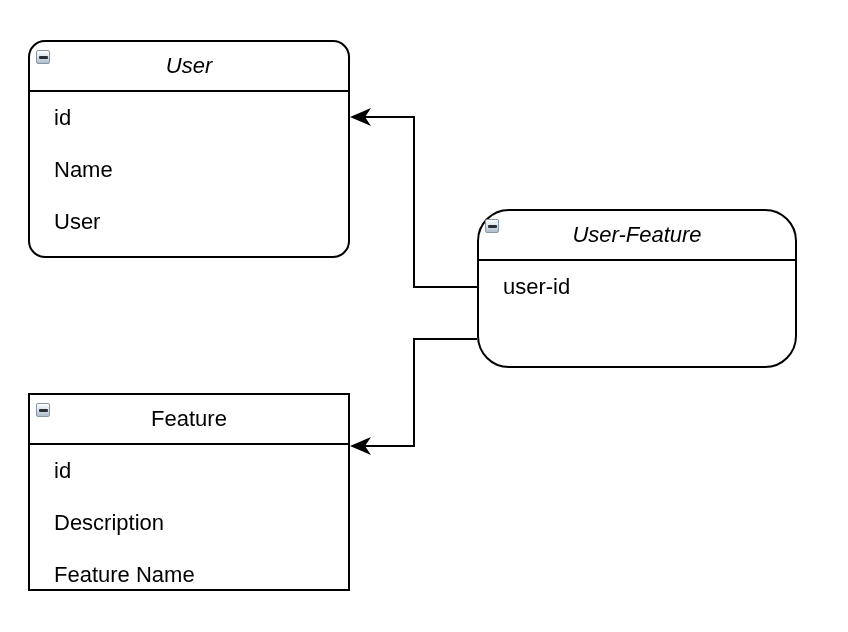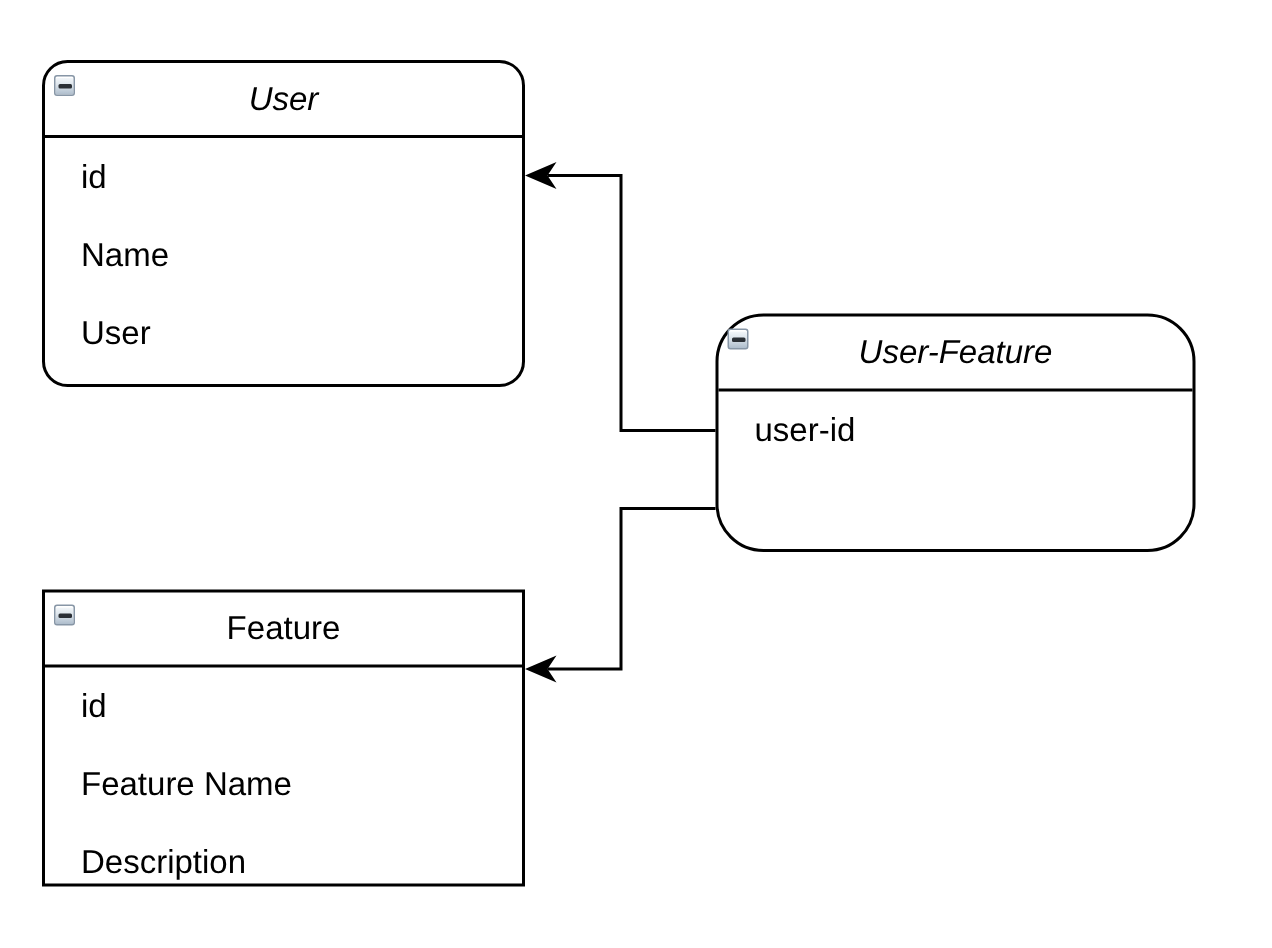--- a/index.html
+++ b/index.html
@@ -110,18 +110,18 @@
 
   <div class="entity" id="entity-feature">
     <div class="entity-header">
       <span class="collapse-icon">
           <span class="minus-bar"></span>
         </span>
       <span class="entity-title">Feature</span>
     </div>
     <div class="entity-fields">
       <div class="field">id</div>
+      <div class="field">Description</div>
       <div class="field">Feature Name</div>
-      <div class="field">Description</div>
     </div>
   </div>
 
 </div>
 
 </body></html>

